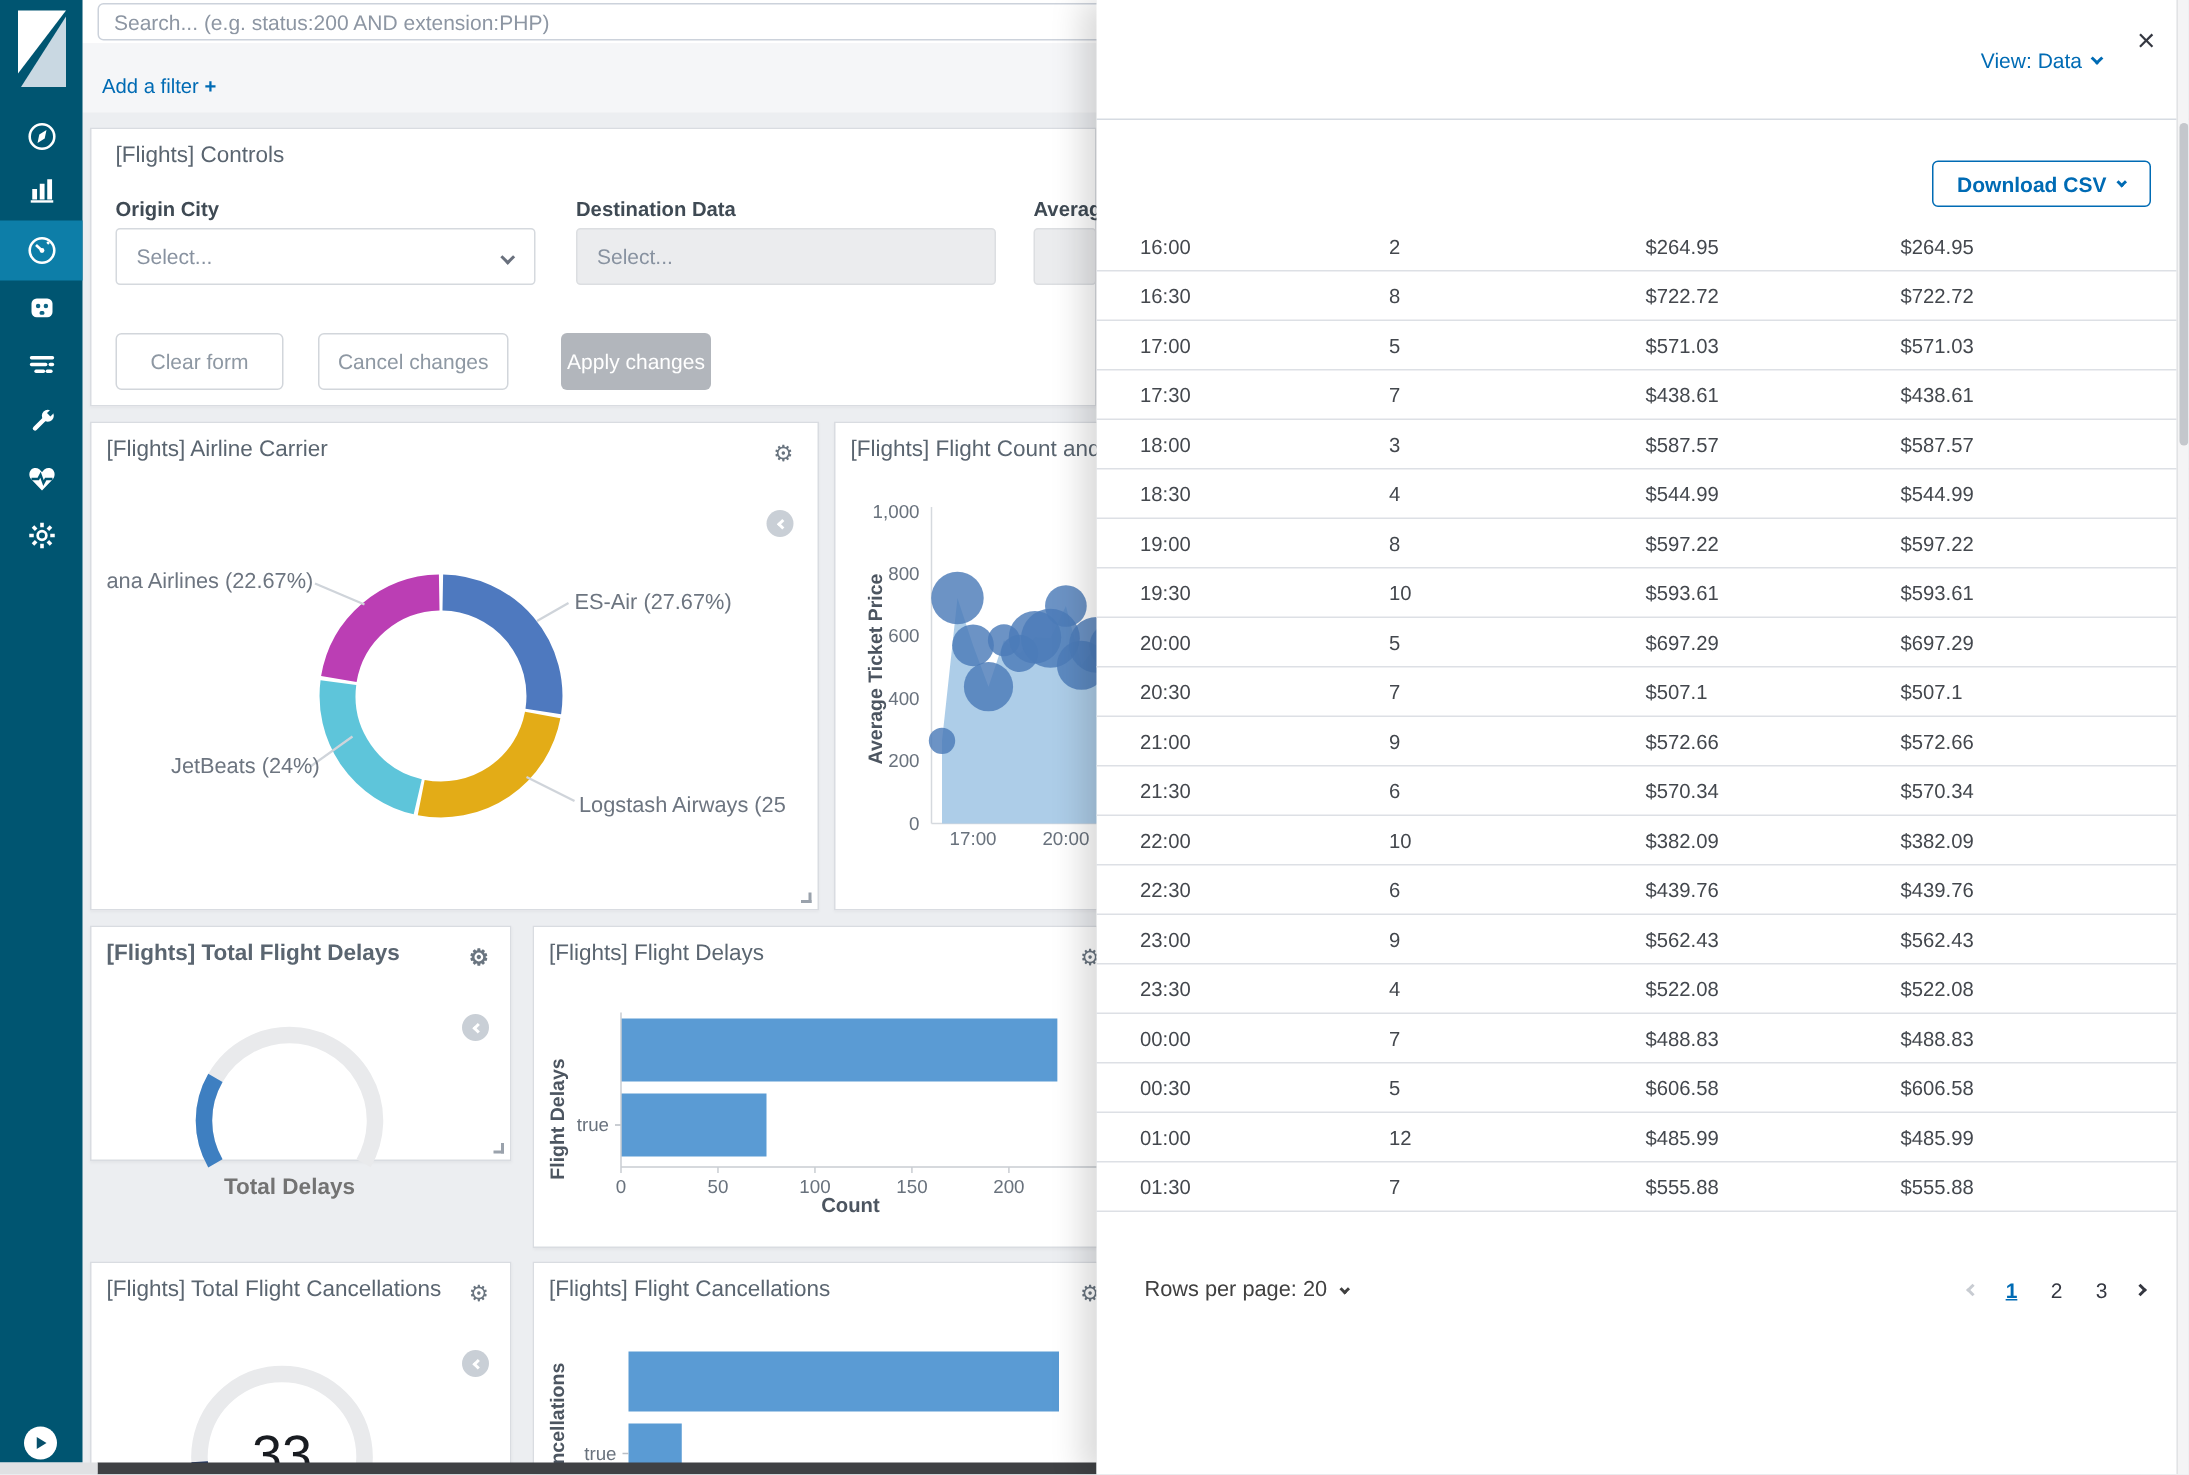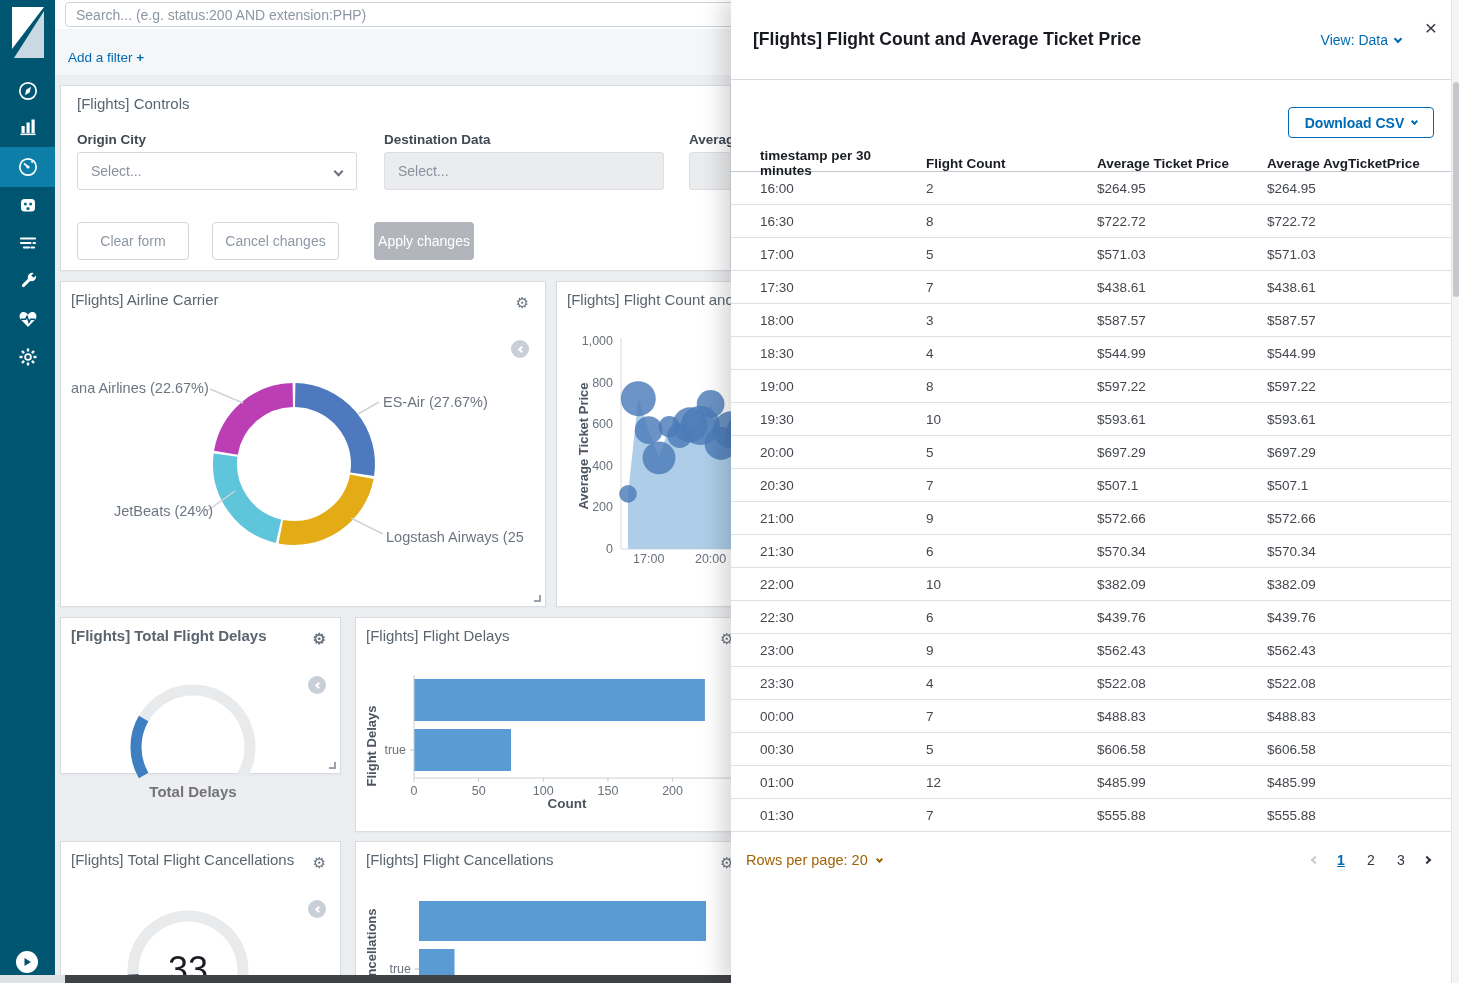--- a/index.html
+++ b/index.html
@@ -67,21 +67,21 @@
   .flyout-divider { position:absolute; left:0; top:79px; width:728px; height:1px; background:#d6dbe2; }
   .download-btn { position:absolute; right:25px; top:107px; width:146px; height:31px; border:1.5px solid #006BB4; border-radius:4px; background:#fff; color:#006BB4; font-size:14px; font-weight:600; display:flex; align-items:center; justify-content:center; gap:8px; cursor:pointer; }
   .download-btn .chv { width:5px; height:5px; margin-top:-2px; }
 
   .ftable { position:absolute; left:0; top:148px; width:728px; }
   .frow { display:grid; grid-template-columns:166px 171px 170px auto; padding-left:29px; align-items:center; }
   .fhead { height:24px; font-size:13.5px; font-weight:700; color:#1a1d21; border-bottom:1px solid #c3c8d0; }
   .fbody .frow { height:33px; font-size:13.5px; color:#43474d; border-bottom:1px solid #dde0e5; }
 
   .flyout-footer { position:absolute; left:0; top:843px; width:728px; height:34px; display:flex; align-items:center; }
-  .rows-per-page { margin-left:15px; font-size:14.5px; color:#a16207; display:flex; align-items:center; gap:9px; cursor:pointer;text-align:center; }
+  .rows-per-page { margin-left:32px; font-size:14.5px; color:#404040; display:flex; align-items:center; gap:9px; cursor:pointer;text-align:center; }
   .rows-per-page .chv { width:5px; height:5px; margin-top:-2px; }
   .pagination { margin-left:auto; margin-right:26px; display:flex; align-items:center; gap:10px; font-size:14px; color:#343741; }
   .page-num { width:20px; text-align:center; cursor:pointer; }
   .page-num.active { color:#006BB4; font-weight:700; text-decoration:underline; }
   .pg-chev { cursor:pointer; display:flex; align-items:center; padding:0 3px; }
   .pg-chev.disabled { color:#c8ccd2; }
 
   
   .scrollbar { position:absolute; right:0; top:0; width:8px; height:983px; background:#f4f4f5; border-left:1px solid #e2e3e5; z-index:30; }
   .scroll-thumb { position:absolute; left:1px; top:82px; width:6px; height:215px; border-radius:3px; background:#c4c7cc; }
@@ -313,40 +313,33 @@
         <rect x="63" y="59" width="287.0" height="40" fill="#5a9bd4"></rect>
         <rect x="63" y="107" width="35.5" height="40" fill="#5a9bd4"></rect>
         <text x="55" y="131" text-anchor="end" class="tick">true</text>
         <line x1="59" y1="127" x2="63" y2="127" stroke="#b9bec5"></line>
       </svg>
   </div>
 
   <div class="dark-strip"></div>
 
   <div class="flyout">
-    <div class="flyout-title">[Flights] Flight Count and Average Ticket Price</div>
     <div class="view-link">
       <span>View: Data</span>
       <span class="chv chv-down"></span>
     </div>
     <div class="flyout-close">×</div>
     <div class="flyout-divider"></div>
 
     <button class="download-btn">
       <span>Download CSV</span>
       <span class="chv chv-down"></span>
     </button>
 
     <div class="ftable">
-      <div class="frow fhead">
-          <div>timestamp per 30 minutes</div>
-          <div>Flight Count</div>
-          <div>Average Ticket Price</div>
-          <div>Average AvgTicketPrice</div>
-        </div>
       <div class="fbody">
           <div class="frow">
             <div>16:00</div>
             <div>2</div>
             <div>$264.95</div>
             <div>$264.95</div>
           </div>
           <div class="frow">
             <div>16:30</div>
             <div>8</div>

